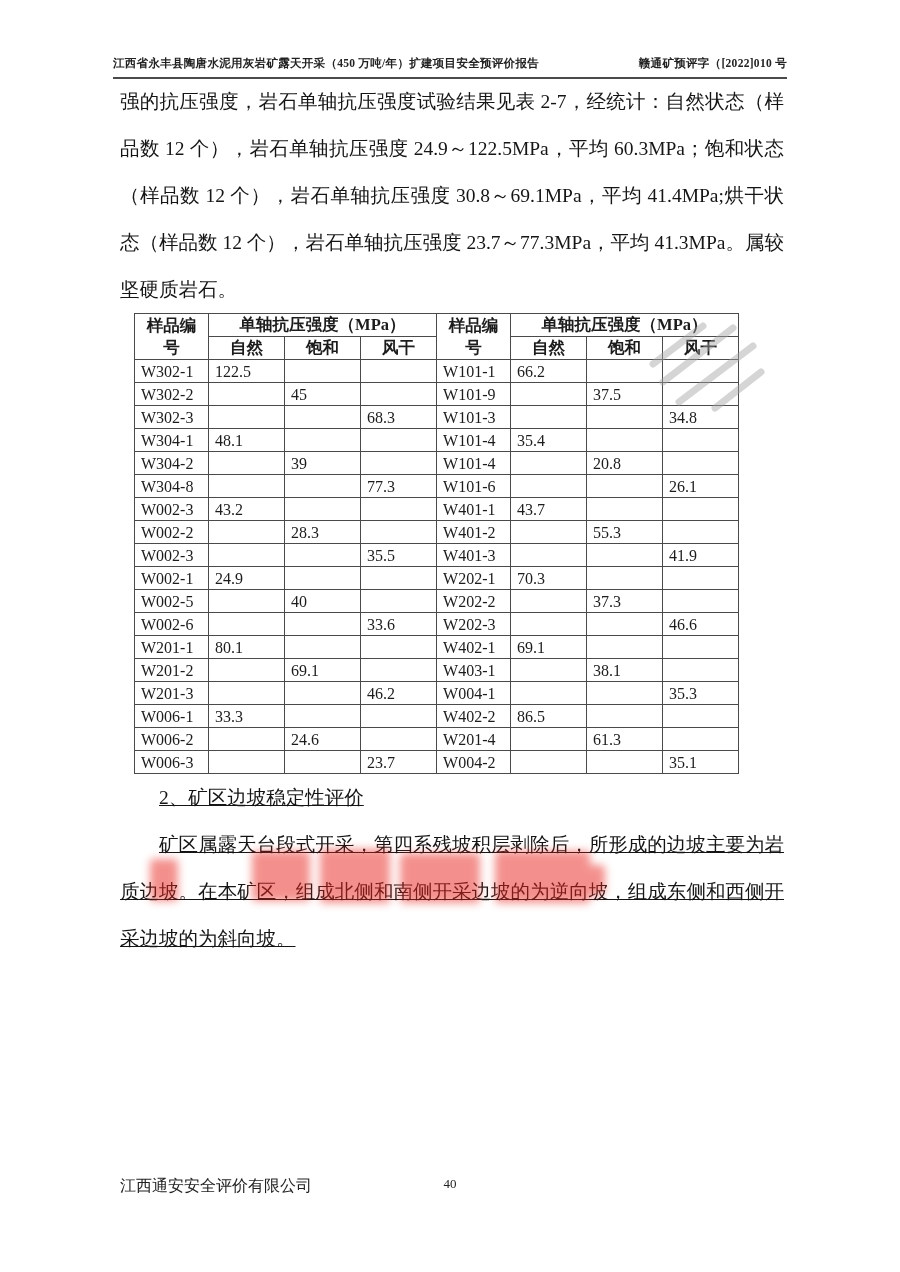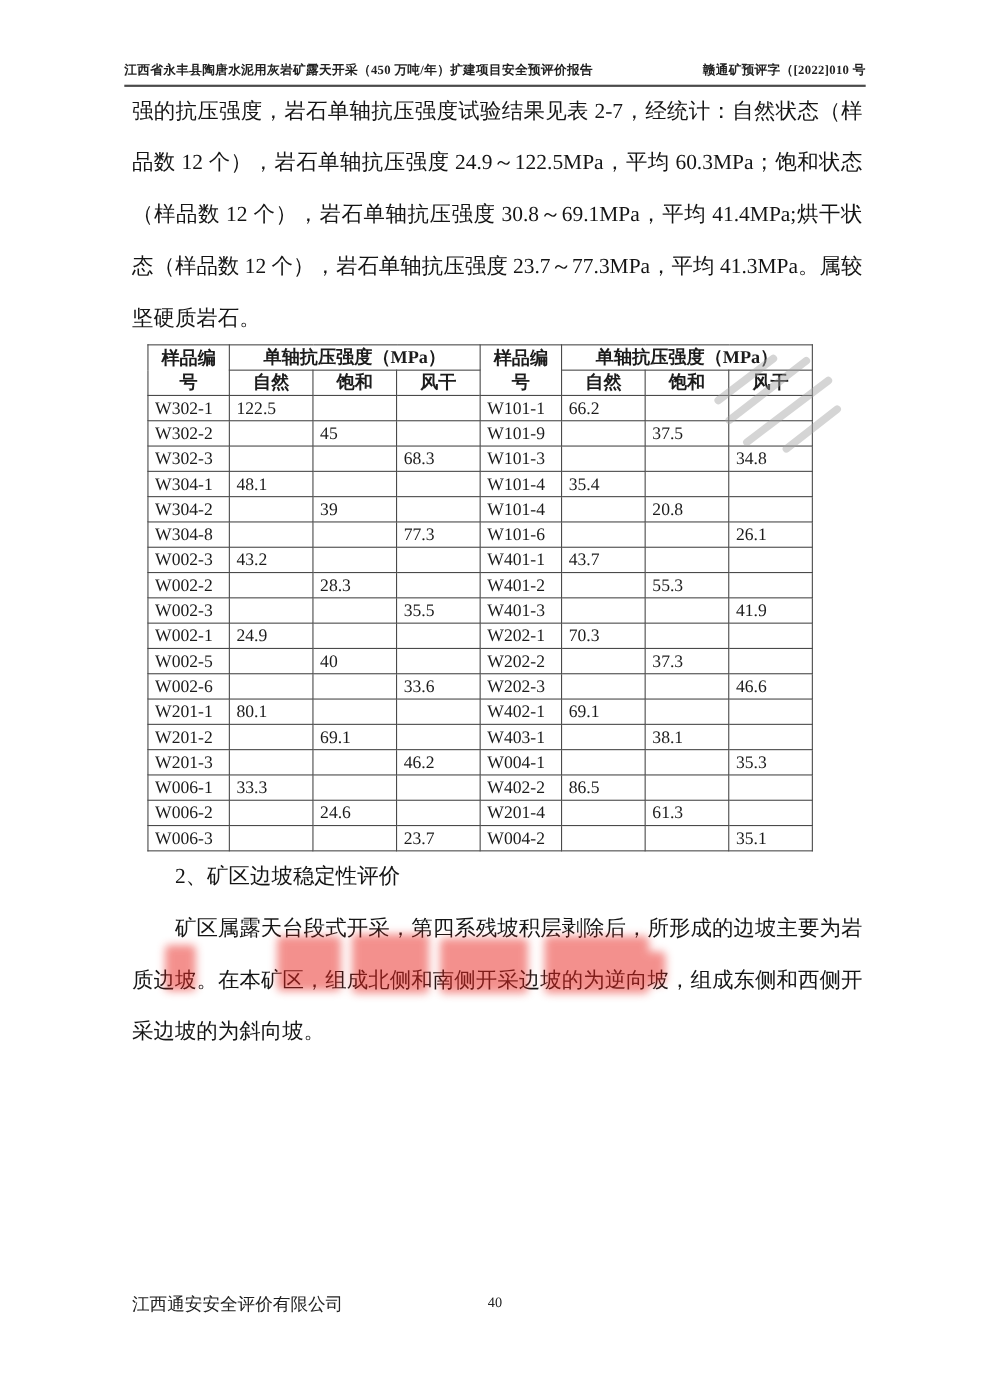--- a/index.html
+++ b/index.html
@@ -12,21 +12,21 @@
 
   
   .doc-header { position:absolute; top:56px; left:113px; width:674px; }
   .doc-header-row { display:flex; justify-content:space-between; align-items:flex-end;
     font-size:11.5px; color:#222; letter-spacing:0.3px;font-weight:bold; }
   .doc-header-rule { border-bottom:2.2px solid #4a4a4a; margin-top:6px; }
 
   
   .content { position:absolute; top:78px; left:120px; width:664px; }
   p.body-text { font-size:19.5px; line-height:47px; text-align:justify; margin:0; color:#151515; }
-  .indent { text-indent:2em; }
+  .indent { text-indent:2em;text-decoration:underline; }
 
   .table-caption { font-size:19px; line-height:26px; margin:7px 0 5px 58px; color:#111; }
 
   table.strength { border-collapse:collapse; table-layout:fixed; width:604px; margin-left:14px;
     font-size:16px; color:#1c1c1c; }
   table.strength th, table.strength td {
     border:1.6px solid #4a4a4a; padding:0 6px; height:22px; line-height:21px;
     overflow:hidden; white-space:nowrap; }
   table.strength th { font-weight:bold; font-size:16.5px;
     white-space:normal; line-height:22px; }

